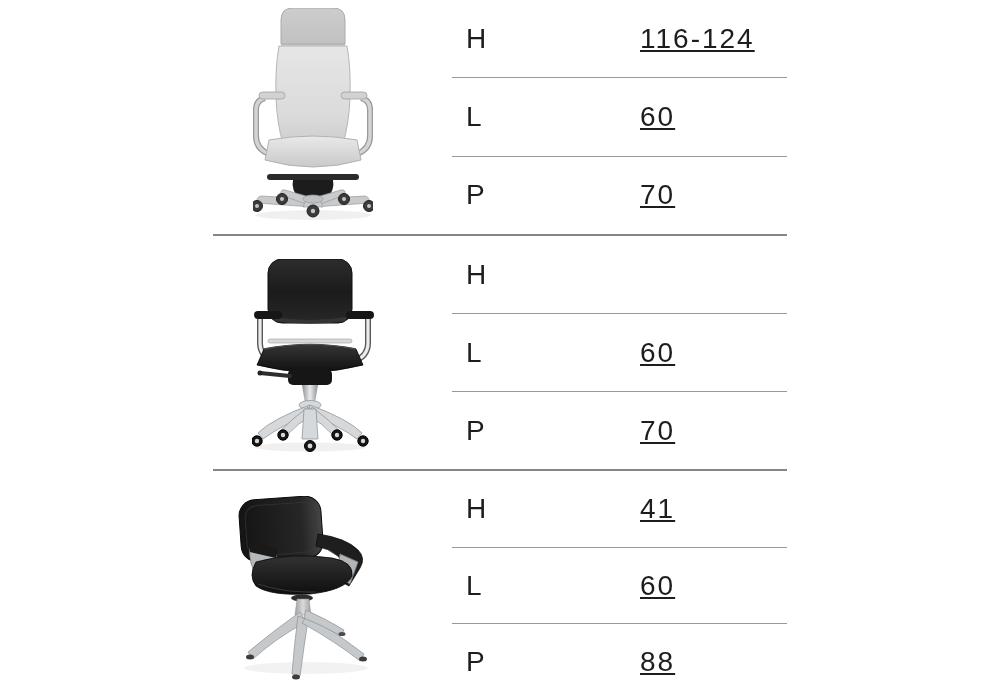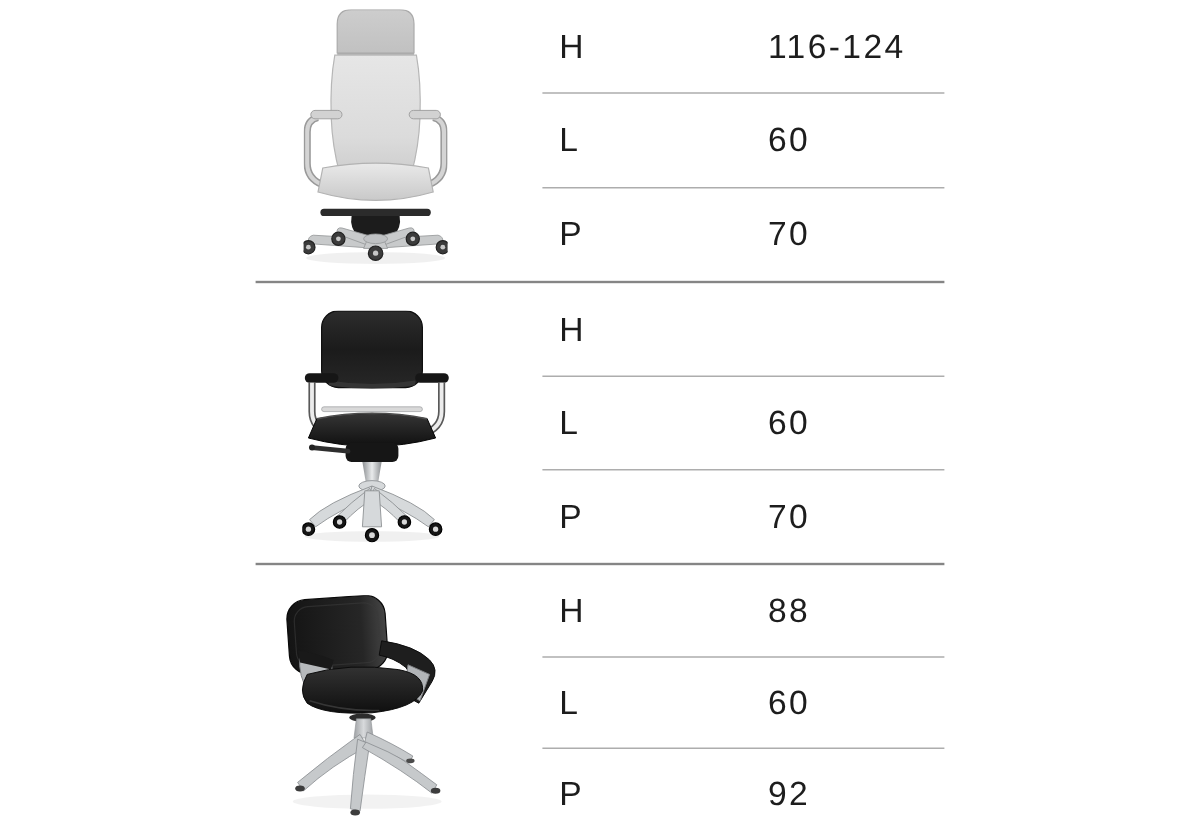--- a/index.html
+++ b/index.html
@@ -26,20 +26,21 @@
   .spec-row{flex:1;display:flex;align-items:center;}
   .spec-row + .spec-row{border-top:1.5px solid var(--row-divider,#979797);}
   .spec-label{
     display:inline-block;width:188px;padding-left:14px;box-sizing:border-box;
     font-size:28px;font-weight:300;letter-spacing:2px;
     color:var(--text,#1d1d1d);
   }
   .spec-value{
     font-size:28px;font-weight:300;letter-spacing:2px;
     color:var(--text,#1d1d1d);
+    text-decoration:underline;
   }
 </style>
 </head>
 <body>
 
 <div class="sheet">
 
   <section class="product-section sec1">
 
     <svg class="chair chair1" width="120" height="214" viewBox="0 0 120 214">
@@ -259,26 +260,26 @@
         <ellipse cx="14" cy="161" rx="4" ry="2.5" fill="#3d3d3d"></ellipse>
         <ellipse cx="60" cy="181" rx="4" ry="2.5" fill="#3d3d3d"></ellipse>
         <ellipse cx="127" cy="163" rx="4" ry="2.5" fill="#3d3d3d"></ellipse>
         <ellipse cx="106" cy="138" rx="3.5" ry="2" fill="#4a4a4a"></ellipse>
       </g>
     </svg>
 
     <div class="spec-table">
       <div class="spec-row">
         <span class="spec-label">H</span>
-        <span class="spec-value">88</span>
+        <span class="spec-value">41</span>
       </div>
       <div class="spec-row">
         <span class="spec-label">L</span>
         <span class="spec-value">60</span>
       </div>
       <div class="spec-row">
         <span class="spec-label">P</span>
-        <span class="spec-value">92</span>
+        <span class="spec-value">88</span>
       </div>
     </div>
   </section>
 
 </div>
 
 </body></html>

